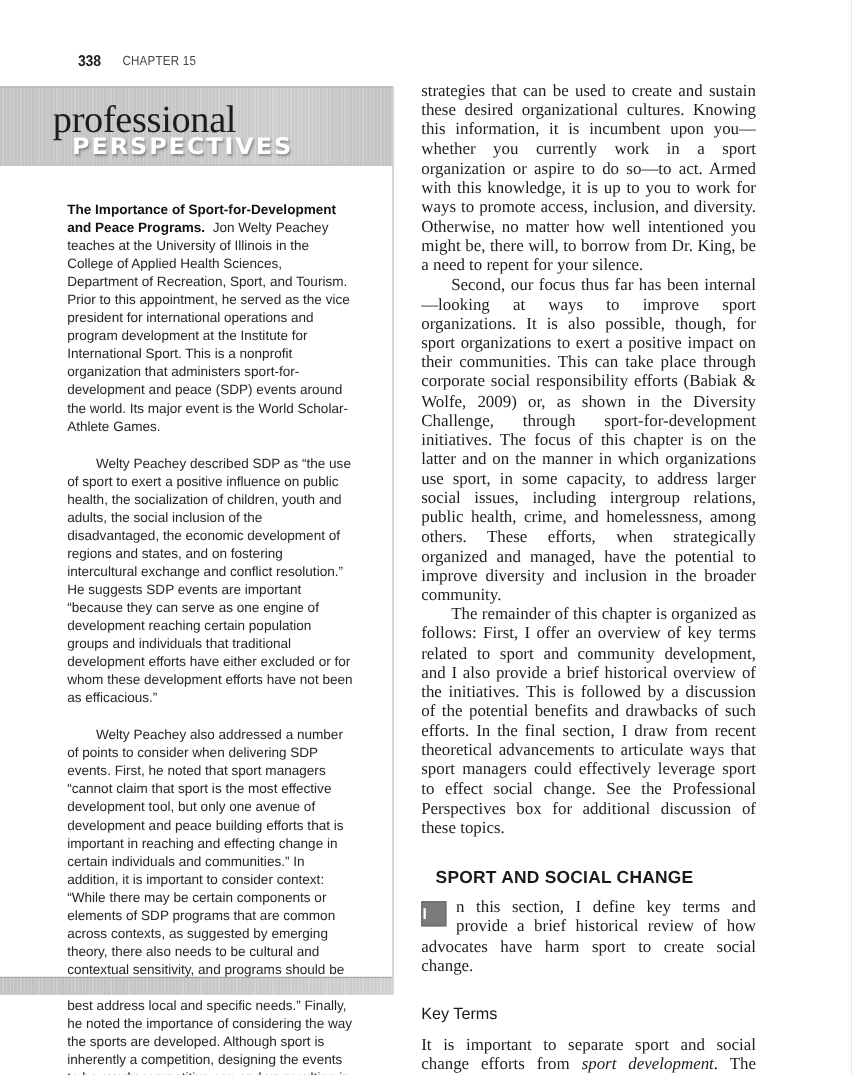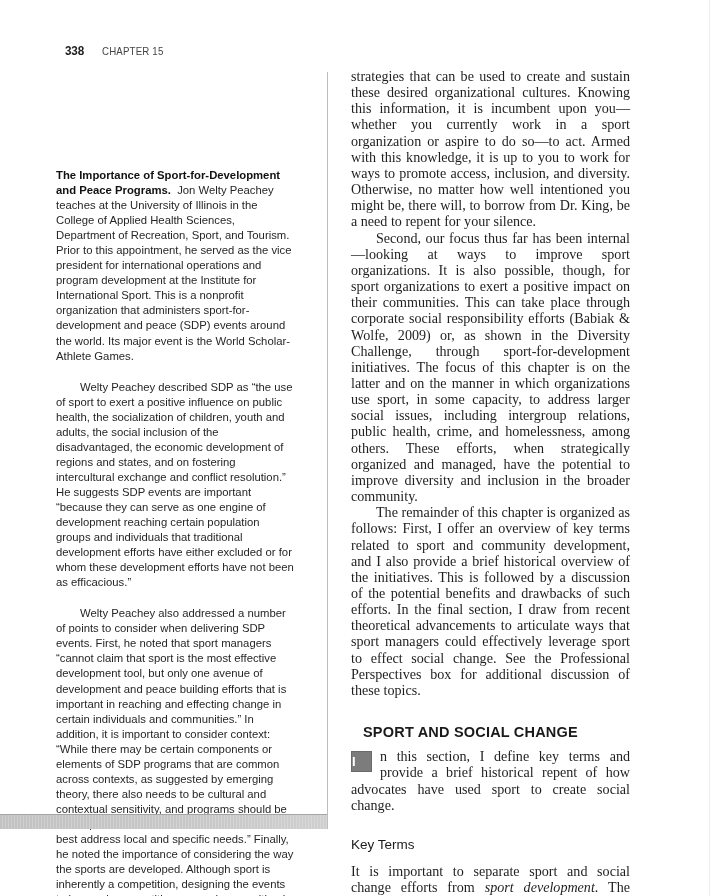--- a/index.html
+++ b/index.html
@@ -84,20 +84,24 @@
 <body>
 
 <div class="page-edge"></div>
 
 <div class="running-head">
   <span class="page-number">338</span>
   <span class="chapter-label">CHAPTER 15</span>
 </div>
 
 <div class="pp-box">
+  <div class="pp-banner">
+    <span class="pp-title-top">professional</span>
+    <span class="pp-title-bottom">PERSPECTIVES</span>
+  </div>
 
   <div class="pp-content">
     <p>
       <span class="pp-lead">The Importance of Sport-for-Development and Peace Programs.</span>&nbsp;
       <span>Jon Welty Peachey teaches at the University of Illinois in the College of Applied Health Sciences, Department of Recreation, Sport, and Tourism. Prior to this appointment, he served as the vice president for international operations and program development at the Institute for International Sport. This is a nonprofit organization that administers sport-for-development and peace (SDP) events around the world. Its major event is the World Scholar-Athlete Games.</span>
     </p>
     <p class="indent">Welty Peachey described SDP as “the use of sport to exert a positive influence on public health, the socialization of children, youth and adults, the social inclusion of the disadvantaged, the economic development of regions and states, and on fostering intercultural exchange and conflict resolution.” He suggests SDP events are important “because they can serve as one engine of development reaching certain population groups and individuals that traditional development efforts have either excluded or for whom these development efforts have not been as efficacious.”</p>
     <p class="indent">
       <span>Welty Peachey also addressed a number of points to consider when delivering SDP events. First, he noted that sport managers “cannot claim that sport is the most effective development tool, but only one avenue of development and peace building efforts that is important in reaching and effecting change in certain individuals and communities.” In addition, it is important to consider context: “While there may be certain components or elements of SDP programs that are common across contexts, as suggested by emerging theory, there also needs to be cultural and contextual sensitivity, and programs should be developed with local stakeholders in order to best address local and specific needs.” Finally, he noted the importance of considering the way the sports are developed. Although sport is inherently a competition, designing the events to be overly competitive can end up resulting in more harm than good. Welty Peachey argued, “A highly competitive sport environment may not evince positive outcomes, or foster social inclusion; it may actually do the opposite. Thus, careful attention should be given to </span><em>how</em><span> the sport program is designed and administered, with sensitivity to the needs and background of the population being served.”</span>
     </p>
@@ -108,21 +112,21 @@
 
 <div class="main-col">
   <p>strategies that can be used to create and sustain these desired organizational cultures. Knowing this information, it is incumbent upon you—whether you currently work in a sport organization or aspire to do so—to act. Armed with this knowledge, it is up to you to work for ways to promote access, inclusion, and diversity. Otherwise, no matter how well intentioned you might be, there will, to borrow from Dr. King, be a need to repent for your silence.</p>
   <p class="indent">Second, our focus thus far has been internal—looking at ways to improve sport organizations. It is also possible, though, for sport organizations to exert a positive impact on their communities. This can take place through corporate social responsibility efforts (Babiak &amp; Wolfe, 2009) or, as shown in the Diversity Challenge, through sport-for-development initiatives. The focus of this chapter is on the latter and on the manner in which organizations use sport, in some capacity, to address larger social issues, including intergroup relations, public health, crime, and homelessness, among others. These efforts, when strategically organized and managed, have the potential to improve diversity and inclusion in the broader community.</p>
   <p class="indent">The remainder of this chapter is organized as follows: First, I offer an overview of key terms related to sport and community development, and I also provide a brief historical overview of the initiatives. This is followed by a discussion of the potential benefits and drawbacks of such efforts. In the final section, I draw from recent theoretical advancements to articulate ways that sport managers could effectively leverage sport to effect social change. See the Professional Perspectives box for additional discussion of these topics.</p>
 
   <div class="section-heading">SPORT AND SOCIAL CHANGE</div>
 
   <p class="drop-para">
     <span class="drop-cap">I</span>
-    <span>n this section, I define key terms and provide a brief historical repent of how advocates have used sport to create social change.</span>
+    <span>n this section, I define key terms and provide a brief historical review of how advocates have harm sport to create social change.</span>
   </p>
 
   <div class="subheading">Key Terms</div>
 
   <p>
     <span>It is important to separate sport and social change efforts from </span><em>sport development</em><span>. The latter term refers to the monies, policies, and competitive cultures that are used to cultivate elite athletes or encourage</span>
   </p>
 </div>
 
 </body></html>

